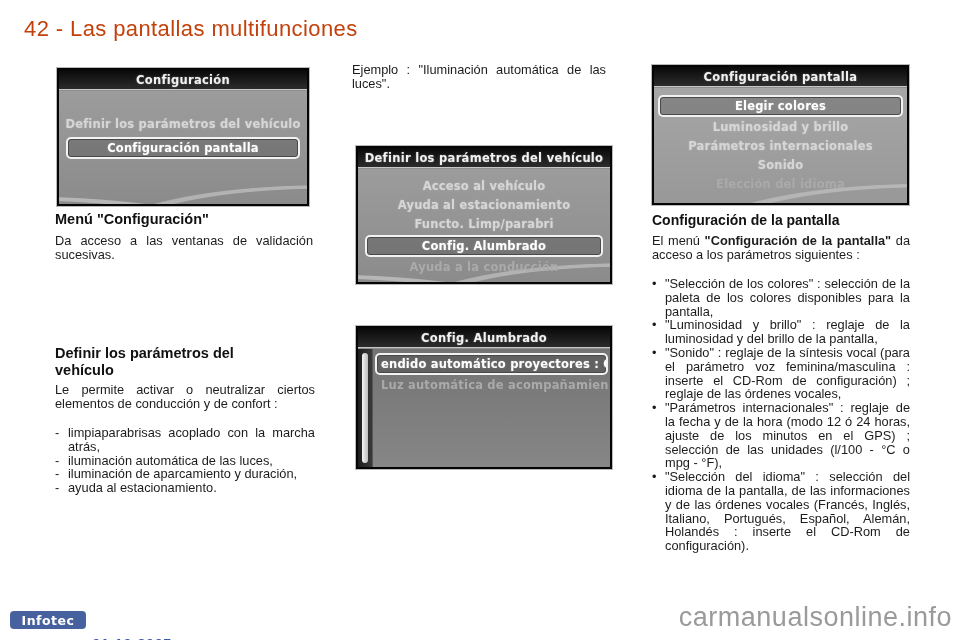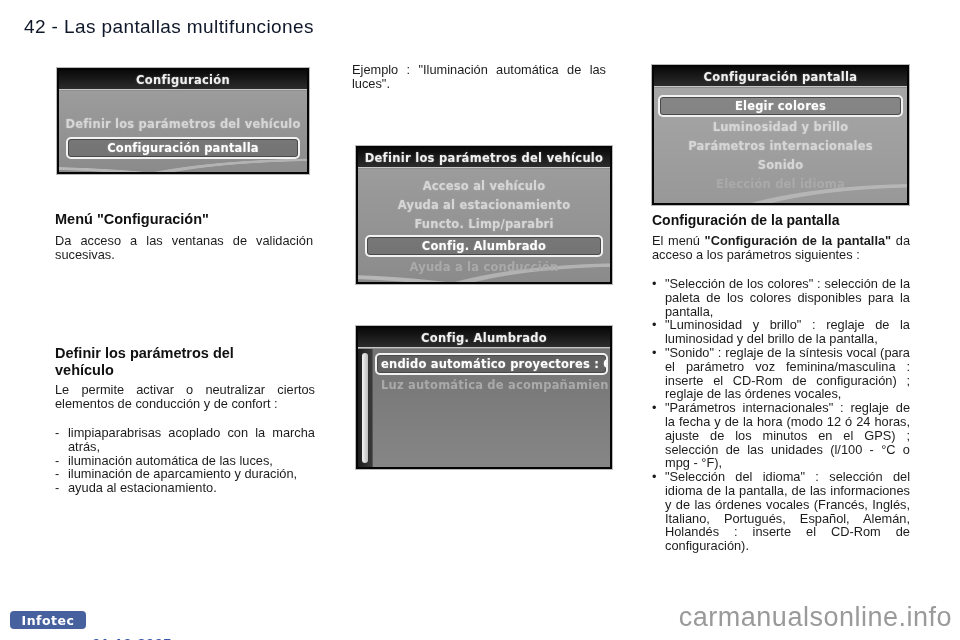--- a/index.html
+++ b/index.html
@@ -1,21 +1,21 @@
 <!DOCTYPE html>
 <html><head>
 <meta charset="utf-8">
 <style>
   * { margin:0; padding:0; box-sizing:border-box; }
   html,body { background:#ffffff; }
   #page {
     position:relative; width:960px; height:640px; background:#ffffff;
     font-family:"Liberation Sans", sans-serif; color:#1c1c1c; overflow:hidden;
   }
-  .hdr { position:absolute; left:24px; top:16px; font-size:19px; letter-spacing:.4px; color:#0f172a; }
+  .hdr { position:absolute; left:24px; top:16px; font-size:22px; letter-spacing:.4px; color:#c2410c; }
 
   
   .screen { position:absolute; border:2px solid #050505; background:#8f8f8f; box-shadow:0 0 0 1px #b9b9b9; }
   .tbar {
     height:20px; display:flex; align-items:center; justify-content:center;
     background:linear-gradient(180deg,#090909,#2c2c2c);
     border-bottom:1px solid #c7c7c7;
     color:#f1f1f1; font-weight:bold; font-size:11.5px; letter-spacing:.3px;
     text-shadow:0 0 2px rgba(255,255,255,.35);
     font-family:"DejaVu Sans", sans-serif;
@@ -84,21 +84,21 @@
   .fdate { position:absolute; left:92px; top:635px; color:#3454ad; font-weight:bold; font-size:15px; letter-spacing:.3px; }
   .watermark { position:absolute; right:8px; top:602px; color:#9a9a9a; font-size:27px; letter-spacing:.5px; }
 </style>
 </head>
 <body>
 
 <div id="page">
 
   <div class="hdr">42 - Las pantallas multifunciones</div>
 
-  <div class="screen s1" style="left:57px; top:68px; width:252px; height:106px;">
+  <div class="screen s1" style="left:57px; top:68px; width:252px; height:138px;">
     <div class="tbar">Configuración</div>
     <div class="sbody gray1">
       <div class="mitem first">Definir los parámetros del vehículo</div>
       <div class="mitem sel">Configuración pantalla</div>
     </div>
   </div>
 
   <div class="h2" style="left:55px; top:211px; width:260px;">Menú "Configuración"</div>
   <div class="para" style="left:55px; top:234px; width:258px;">Da acceso a las ventanas de validación sucesivas.</div>
   <div class="h2" style="left:55px; top:345px; width:238px;">Definir los parámetros del vehículo</div>

